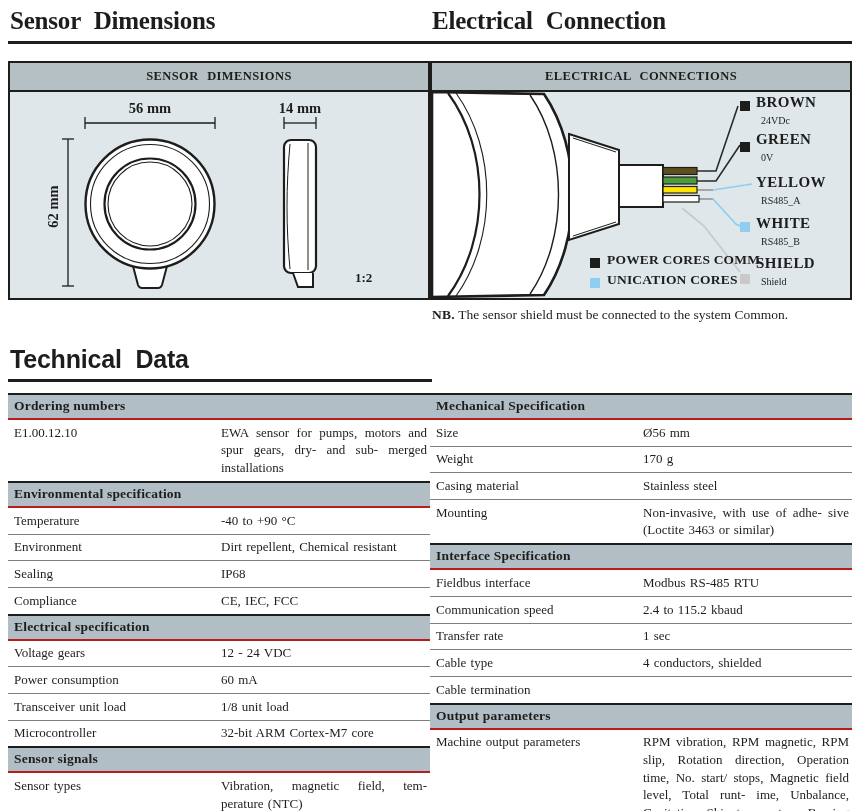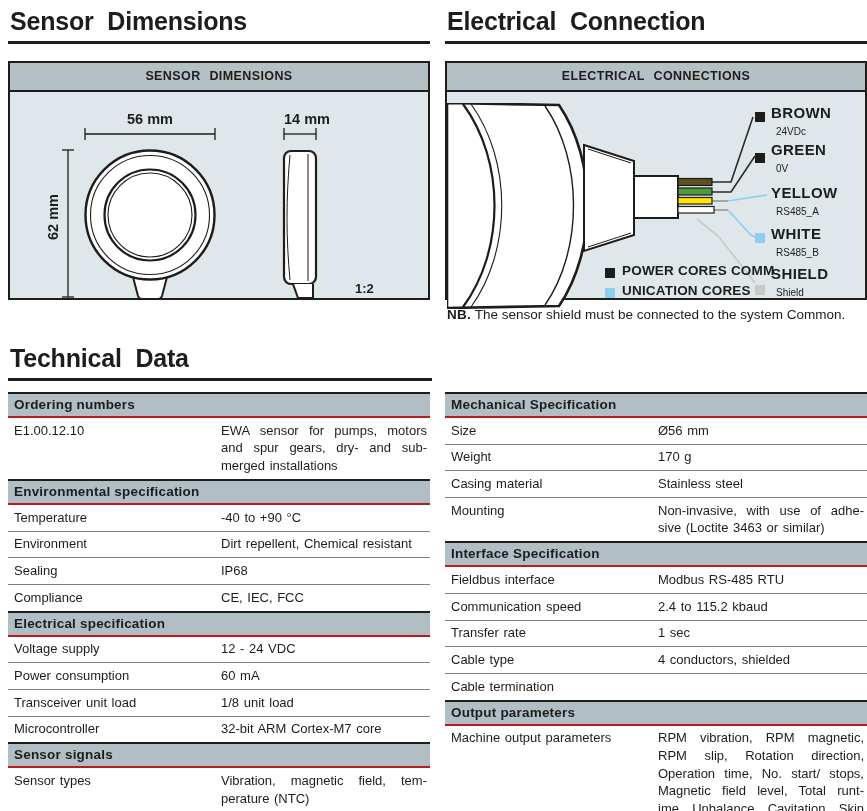--- a/index.html
+++ b/index.html
@@ -2,36 +2,36 @@
 <html style="--panel-head-bg: #b5c0c4; --panel-body-bg: #dfe7eb; --table-head-bg: #b2bec5;"><head>
 <meta charset="utf-8">
 <style>
   html,body{margin:0;padding:0;background:#ffffff;}
   body{
     width:867px;height:811px;position:relative;overflow:hidden;
     font-family:"Liberation Sans","DejaVu Sans",sans-serif;
     color:#1d1d1b;
   }
   .page{position:absolute;left:8px;top:4px;width:851px;}
-  .cols{display:grid;grid-template-columns:422px 422px;column-gap:15px;}
+  .cols{display:grid;grid-template-columns:422px 422px;column-gap:0;font-family:Liberation Serif, serif;}
   .h1{
     font-size:25px;font-weight:bold;letter-spacing:-0.2px;word-spacing:7px;
     line-height:30px;padding:2px 0 5px 2px;border-bottom:3.5px solid #1d1d1b;
     color:#1d1d1b;
   }
   .panel{
     margin-top:17px;border:2px solid #1d1d1b;background:var(--panel-body-bg);
     height:235px;box-sizing:content-box;
   }
   .panel-head{
     height:27px;line-height:27px;text-align:center;background:var(--panel-head-bg);
     border-bottom:2px solid #1d1d1b;font-size:12.5px;font-weight:bold;
     letter-spacing:0.4px;word-spacing:5px;
   }
-  .panel-body{position:relative;width:418px;height:206px;margin-top:11px;}
+  .panel-body{position:relative;width:418px;height:206px;}
   .panel-body svg{position:absolute;left:0;top:0;}
   .overlay-label{position:absolute;font-weight:bold;font-size:14.5px;text-align:center;}
   .rot{transform:rotate(-90deg);transform-origin:center center;}
   .scale-note{position:absolute;font-weight:bold;font-size:13px;}
   
   .wire-label{position:absolute;left:324px;width:92px;}
   .wire-label .wname{font-size:15px;font-weight:bold;letter-spacing:0.4px;line-height:16px;}
   .wire-label .wsignal{font-size:10px;line-height:15px;padding-left:5px;margin-top:3px;}
   .wire-label .marker{position:absolute;width:10px;height:10px;left:-16px;top:7px;}
   .wire-label.w0{top:2px;}
@@ -97,21 +97,21 @@
             <circle cx="140" cy="112" r="45.5" fill="#ffffff" stroke="#1d1d1b" stroke-width="2.2"></circle>
             <circle cx="140" cy="112" r="42" fill="none" stroke="#1d1d1b" stroke-width="1.1"></circle>
 
             <rect x="274" y="48" width="32" height="133" rx="7" fill="#ffffff" stroke="#1d1d1b" stroke-width="2.2"></rect>
             <path d="M 280,52 C 276,95 276,135 280,177" fill="none" stroke="#1d1d1b" stroke-width="1"></path>
             <line x1="298" y1="51" x2="298" y2="178" stroke="#1d1d1b" stroke-width="1"></line>
 
             <path d="M 283,181 L 288,195 L 303,195 L 303,181" fill="#ffffff" stroke="#1d1d1b" stroke-width="2"></path>
           </svg>
           <div class="overlay-label" style="left:75px;top:8px;width:130px;">56 mm</div>
-          <div class="overlay-label" style="left:260px;top:8px;width:60px;text-align:right;">14 mm</div>
+          <div class="overlay-label" style="left:260px;top:8px;width:60px;">14 mm</div>
           <div class="overlay-label rot" style="left:12px;top:106px;width:62px;">62 mm</div>
           <div class="scale-note" style="left:345px;top:178px;">1:2</div>
         </div>
       </div>
     </div>
 
     <div>
       <div class="h1">Electrical Connection</div>
       <div class="panel">
         <div class="panel-head">ELECTRICAL CONNECTIONS</div>
@@ -205,21 +205,21 @@
         <div class="spec-row">
           <div class="cell label">Sealing</div>
           <div class="cell value">IP68</div>
         </div>
         <div class="spec-row">
           <div class="cell label">Compliance</div>
           <div class="cell value">CE, IEC, FCC</div>
         </div>
         <div class="sec-header">Electrical specification</div>
         <div class="spec-row">
-          <div class="cell label">Voltage supply</div>
+          <div class="cell label">Voltage gears</div>
           <div class="cell value">12 - 24 VDC</div>
         </div>
         <div class="spec-row">
           <div class="cell label">Power consumption</div>
           <div class="cell value">60 mA</div>
         </div>
         <div class="spec-row">
           <div class="cell label">Transceiver unit load</div>
           <div class="cell value">1/8 unit load</div>
         </div>

